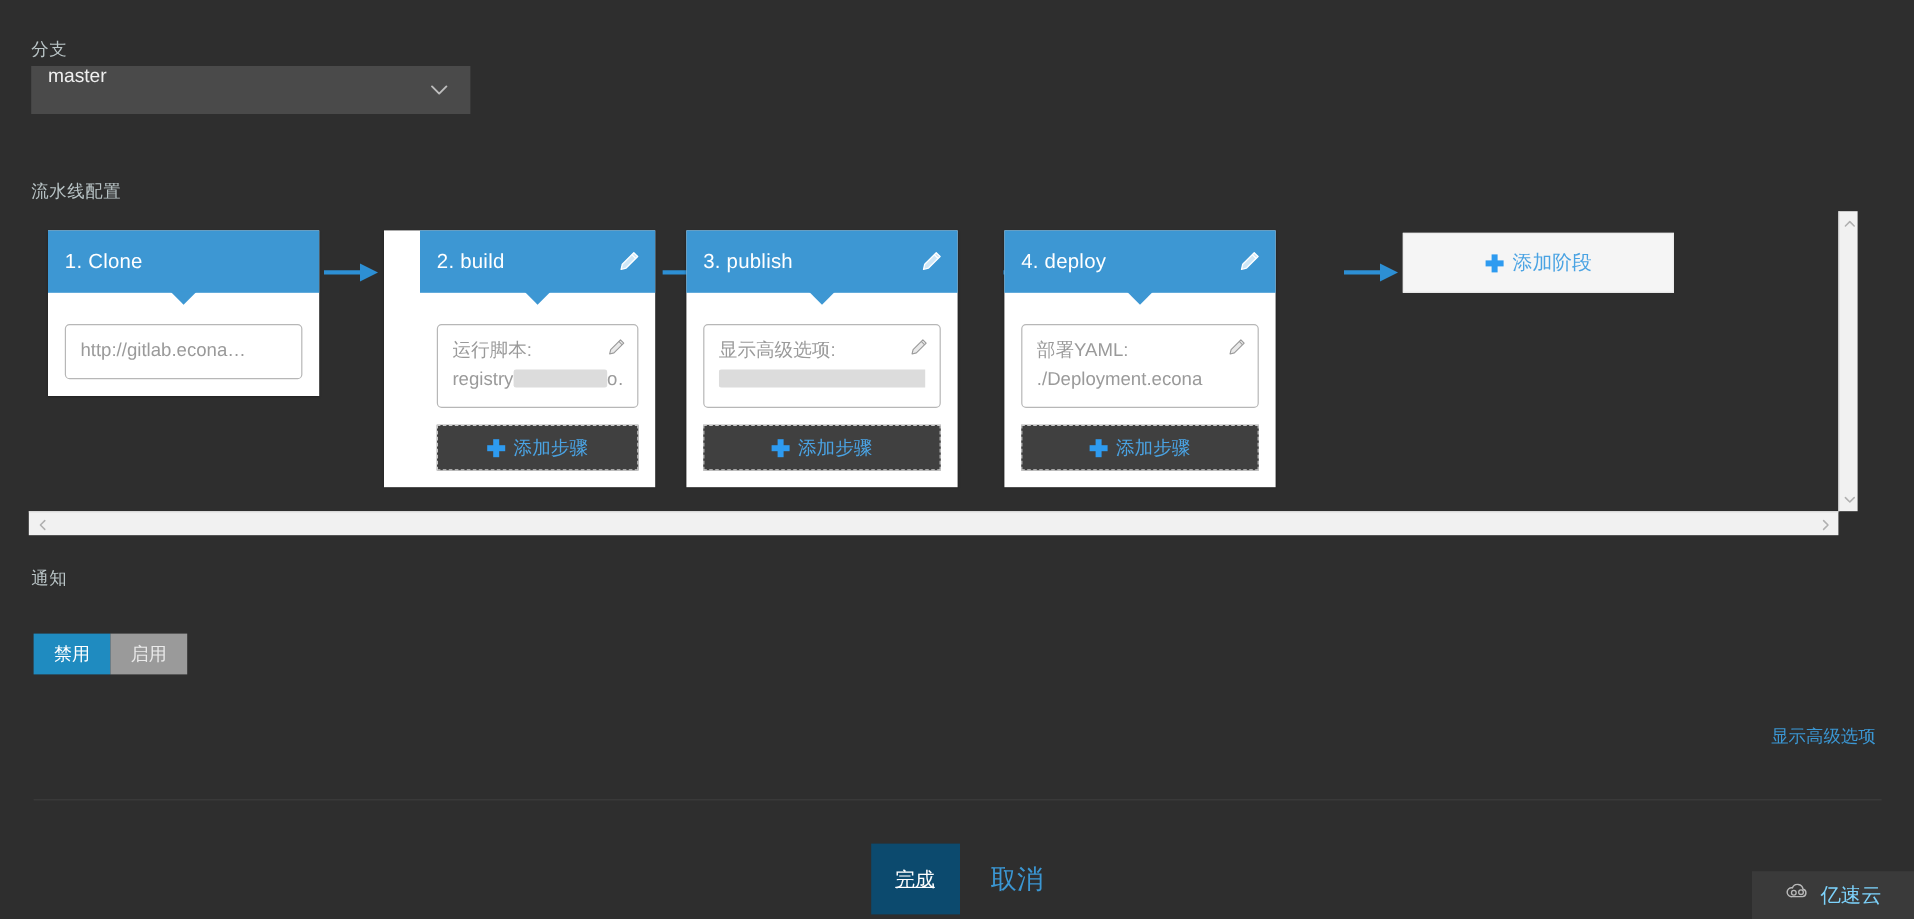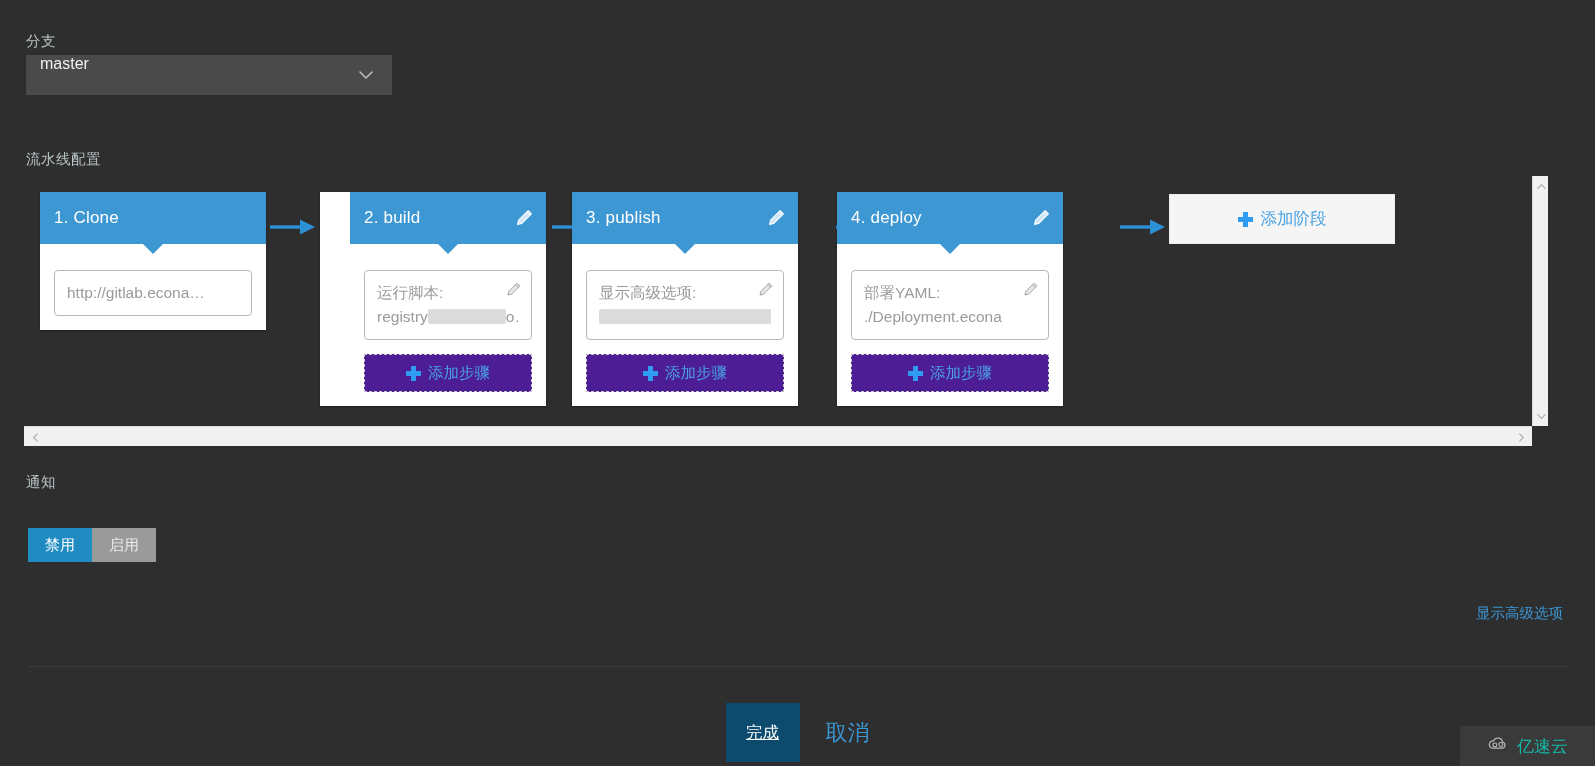--- a/index.html
+++ b/index.html
@@ -143,21 +143,21 @@
     display: inline-block;
     height: 15px;
     background: #dcdcdc;
     border-radius: 2px;
     vertical-align: -2px;
   }
   .add-step {
     margin-top: 14px;
     height: 38px;
     border: 1px dashed #c9c9c9;
-    background: #4c1d95;
+    background: #404040;
     display: flex;
     align-items: center;
     justify-content: center;
     gap: 7px;
     cursor: pointer;
   }
   .add-step .txt {
     font-size: 15.5px;
     color: #4aa3e3;
   }
@@ -316,21 +316,21 @@
     width: 135px;
     height: 40px;
     background: #3a3a3a;
     display: flex;
     align-items: center;
     justify-content: center;
     gap: 6px;
   }
   #watermark .wm-text {
     font-size: 17px;
-    color: #14b8a6;
+    color: #7dd3fc;
   }
 </style>
 </head>
 <body>
 
 <div id="branch-section">
   <div class="field-label">分支</div>
   <div id="branch-select">
     <span class="val">master</span>
     <span class="chev">

